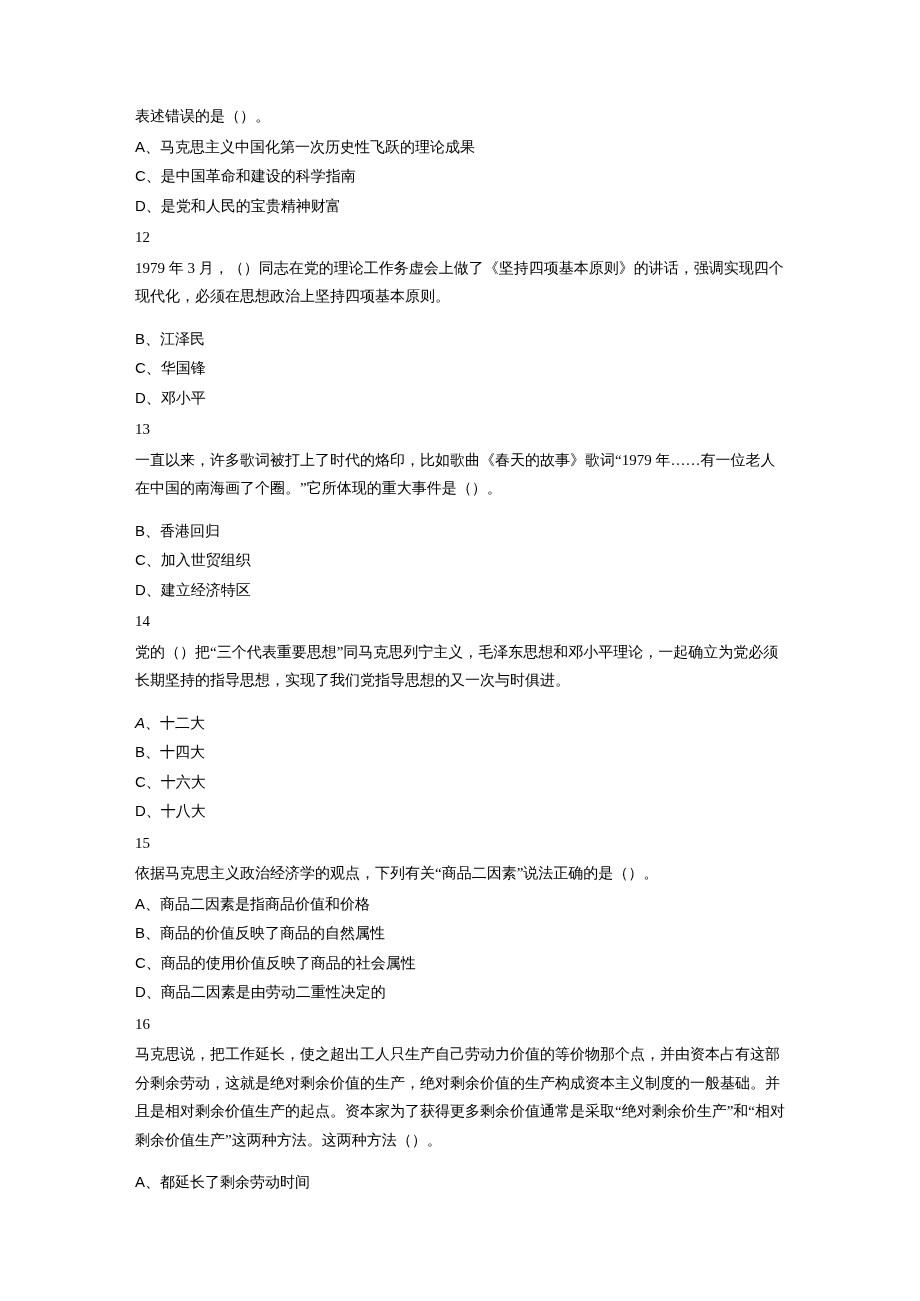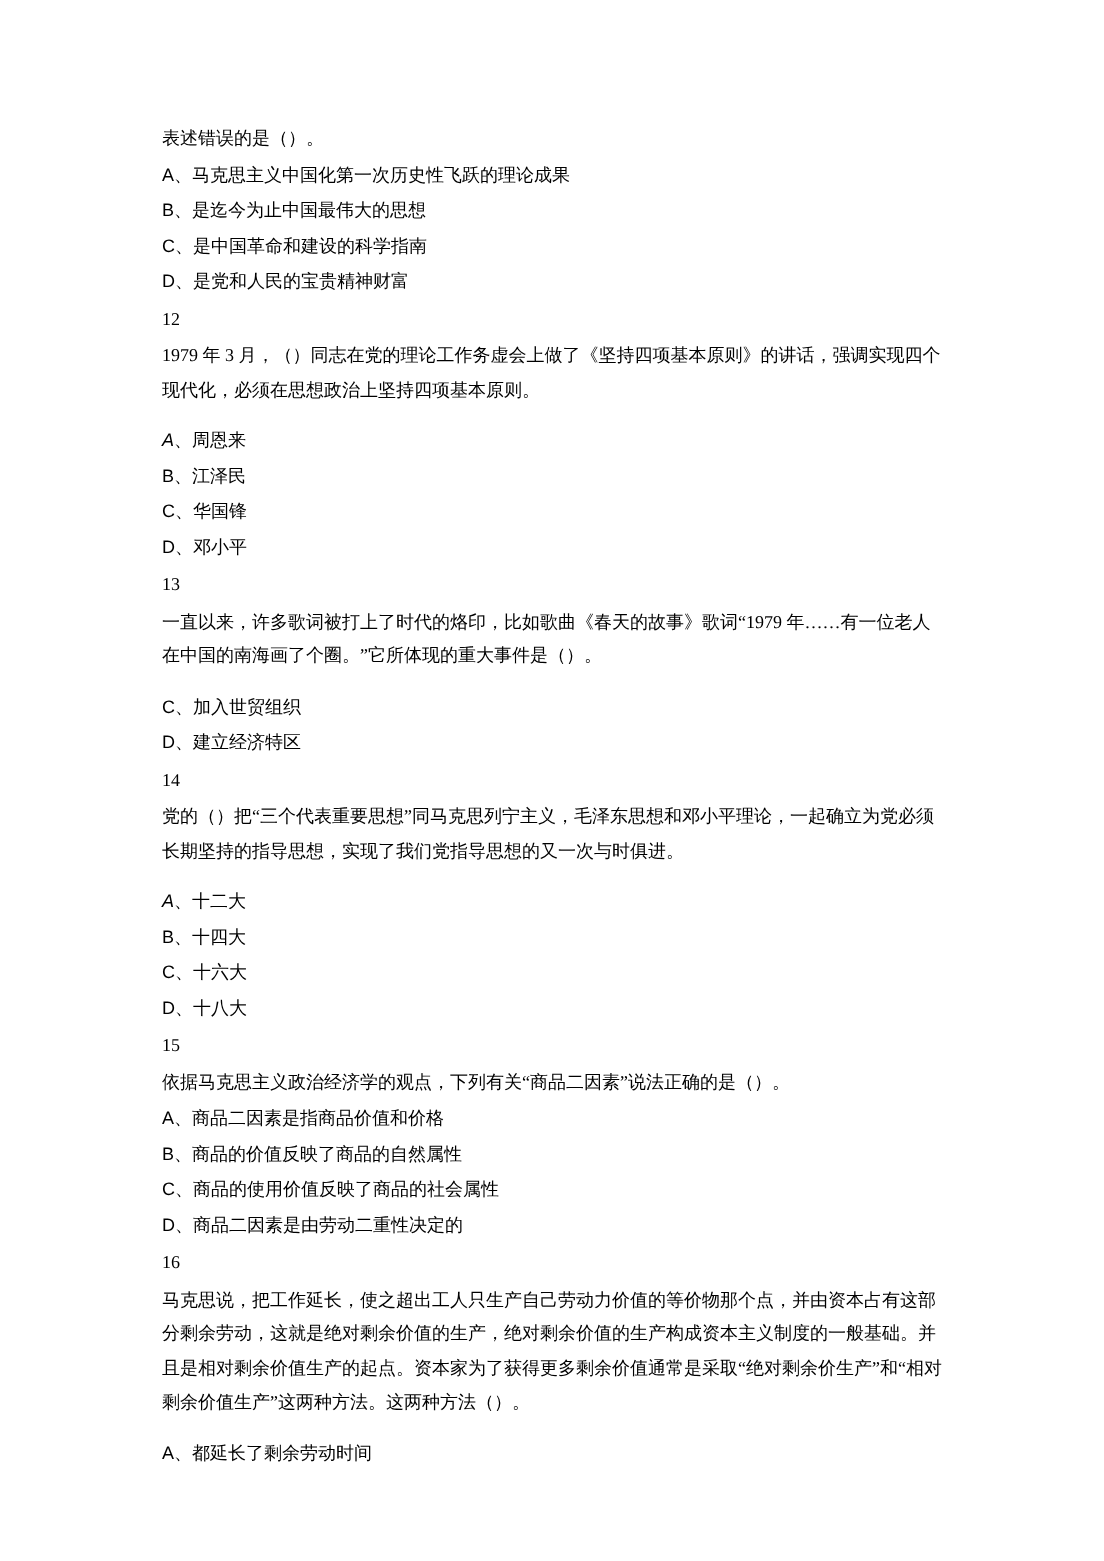--- a/index.html
+++ b/index.html
@@ -37,37 +37,36 @@
   .stem-space {
     margin-bottom: 14px;
   }
 </style>
 </head>
 <body>
 
 <div class="block">
   <div class="q-text">表述错误的是（）。</div>
   <div class="option"><span class="option-label">A、</span><span>马克思主义中国化第一次历史性飞跃的理论成果</span></div>
-  <div class="option"><span class="option-label">B、</span><span>是迄今为止中国最伟大的思想</span></div>
   <div class="option"><span class="option-label">C、</span><span>是中国革命和建设的科学指南</span></div>
   <div class="option"><span class="option-label">D、</span><span>是党和人民的宝贵精神财富</span></div>
 </div>
 
 <div class="num">12</div>
 <div class="q-text stem-space">1979 年 3 月，（）同志在党的理论工作务虚会上做了《坚持四项基本原则》的讲话，强调实现四个现代化，必须在思想政治上坚持四项基本原则。</div>
 <div class="block">
-  <div class="option"><span class="option-label italic-a" style="font-style:italic;">A</span><span>、</span><span>周恩来</span></div>
   <div class="option"><span class="option-label">B、</span><span>江泽民</span></div>
   <div class="option"><span class="option-label">C、</span><span>华国锋</span></div>
   <div class="option"><span class="option-label">D、</span><span>邓小平</span></div>
 </div>
 
 <div class="num">13</div>
 <div class="q-text stem-space">一直以来，许多歌词被打上了时代的烙印，比如歌曲《春天的故事》歌词“1979 年……有一位老人在中国的南海画了个圈。”它所体现的重大事件是（）。</div>
 <div class="block">
+  <div class="option"><span class="option-label">B、</span><span>香港回归</span></div>
   <div class="option"><span class="option-label">C、</span><span>加入世贸组织</span></div>
   <div class="option"><span class="option-label">D、</span><span>建立经济特区</span></div>
 </div>
 
 <div class="num">14</div>
 <div class="q-text stem-space">党的（）把“三个代表重要思想”同马克思列宁主义，毛泽东思想和邓小平理论，一起确立为党必须长期坚持的指导思想，实现了我们党指导思想的又一次与时俱进。</div>
 <div class="block">
   <div class="option"><span class="option-label" style="font-style:italic;">A</span><span>、</span><span>十二大</span></div>
   <div class="option"><span class="option-label">B、</span><span>十四大</span></div>
   <div class="option"><span class="option-label">C、</span><span>十六大</span></div>

